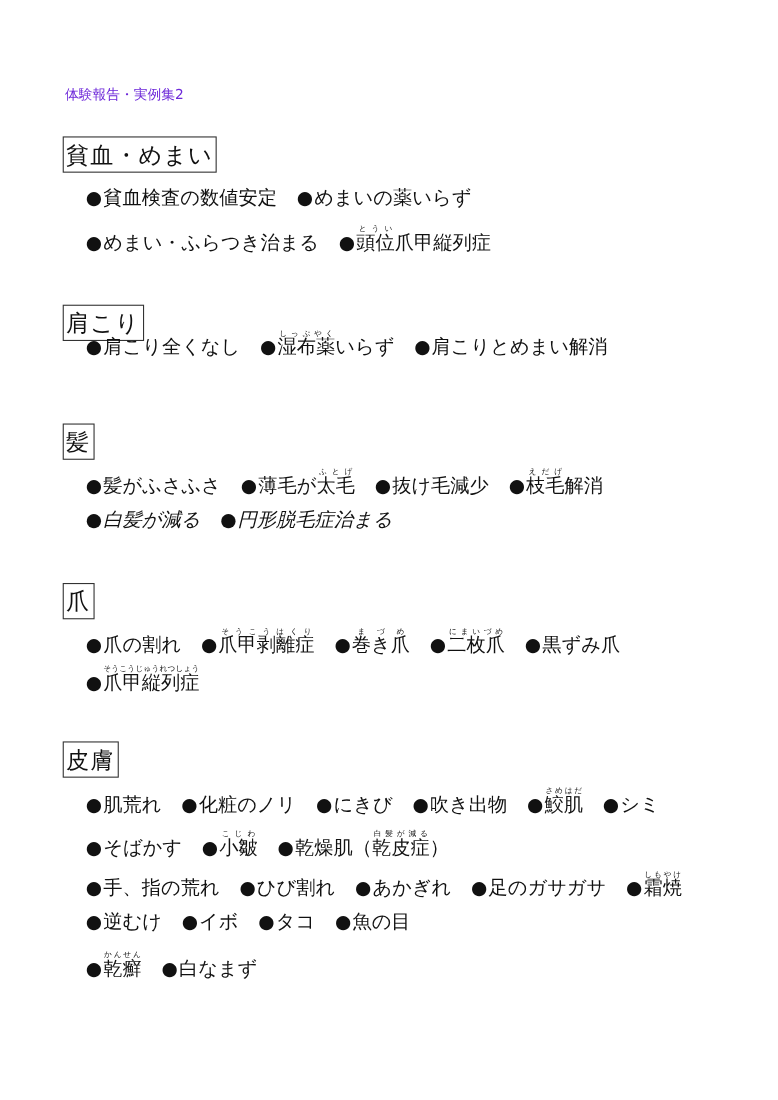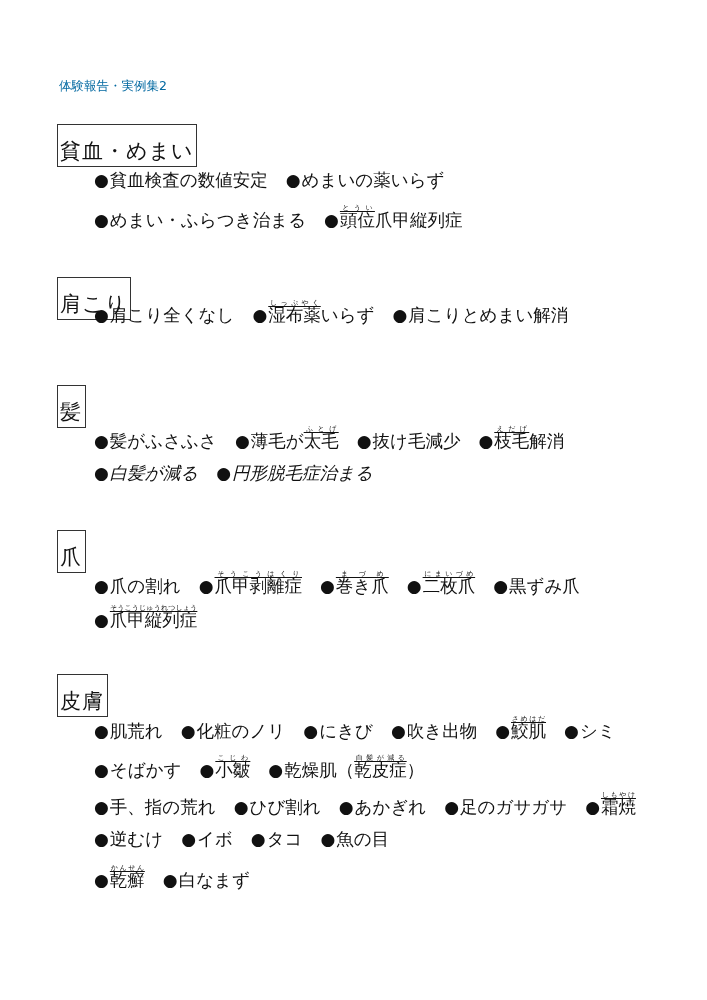--- a/index.html
+++ b/index.html
@@ -4,39 +4,39 @@
 <style>
   html, body { margin: 0; padding: 0; background: #ffffff; }
   body {
     width: 707px; height: 1000px; position: relative; overflow: hidden;
     font-family: "DejaVu Serif", "Liberation Serif", serif;
     color: #111111;
   }
   .page-header {
     position: absolute; left: 59px; top: 78px;
     font-family: "DejaVu Sans", "Liberation Sans", sans-serif;
-    font-size: 12.5px; color: #0369a1;
+    font-size: 12.5px; color: #6d28d9;
   }
   .section { position: absolute; left: 57px; }
   .section-title {
     display: inline-block;
     border: 1.3px solid #333;
-    padding: 12px 3px 1px 2px;
+    padding: 2px 3px 1px 2px;
     font-family: "DejaVu Sans", "Liberation Sans", sans-serif;
     font-size: 21px; line-height: 28px; color: #111;
     letter-spacing: 1px;
   }
   .line {
     position: absolute; left: 21px; white-space: nowrap;
-    font-size: 17.5px; line-height: 22px; margin-left: 16px;
+    font-size: 17.5px; line-height: 22px;
   }
   .item { display: inline-block; margin-right: 18px; position: relative; }
   .bullet { font-size: 17px; margin-right: 1px; font-family: "DejaVu Sans", sans-serif; }
   ruby { ruby-position: over; }
-  rt { font-size: 7px; line-height: 7px; letter-spacing: 0; font-family: "DejaVu Sans", sans-serif; text-decoration: underline; }
+  rt { font-size: 7px; line-height: 7px; letter-spacing: 0; font-family: "DejaVu Sans", sans-serif; }
 </style>
 </head>
 <body>
 
 <div class="page-header">体験報告・実例集2</div>
 
 <div class="section" style="top:124px;">
   <div class="section-title">貧血・めまい</div>
   <div class="line" style="top:45px;"><span class="item"><span class="bullet">●</span><span>貧血検査の数値安定</span></span><span class="item"><span class="bullet">●</span><span>めまいの薬いらず</span></span></div>
   <div class="line" style="top:80px;"><span class="item"><span class="bullet">●</span><span>めまい・ふらつき治まる</span></span><span class="item"><span class="bullet">●</span><ruby>頭位<rt>とうい</rt></ruby><span>爪甲縦列症</span></span></div>

